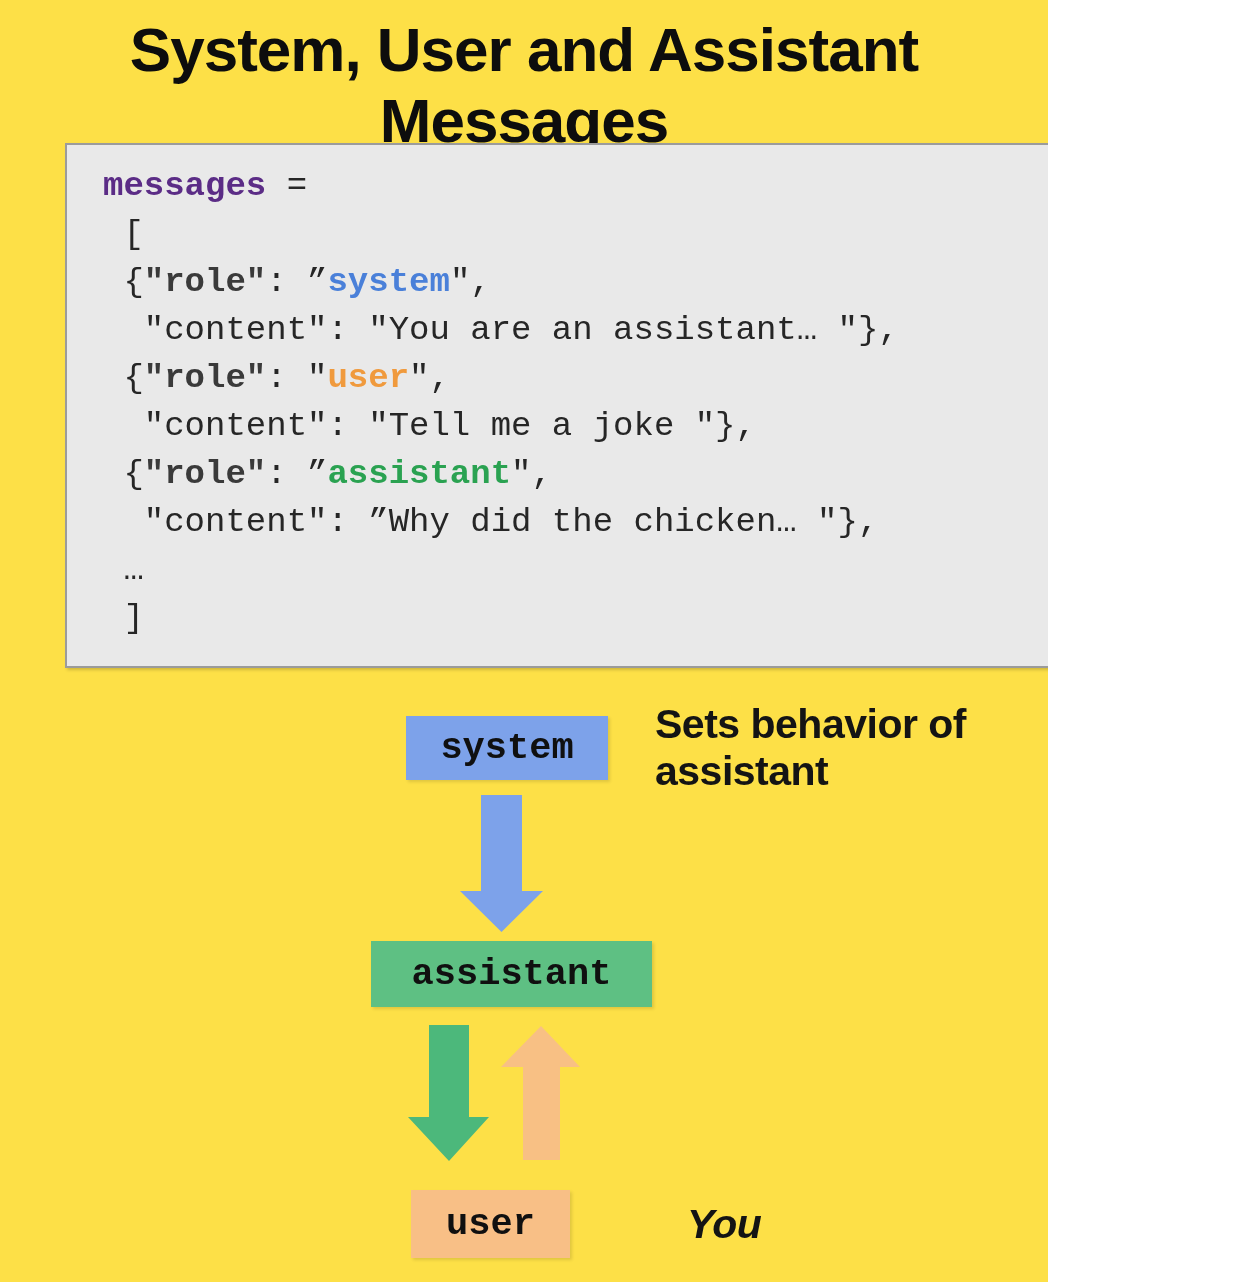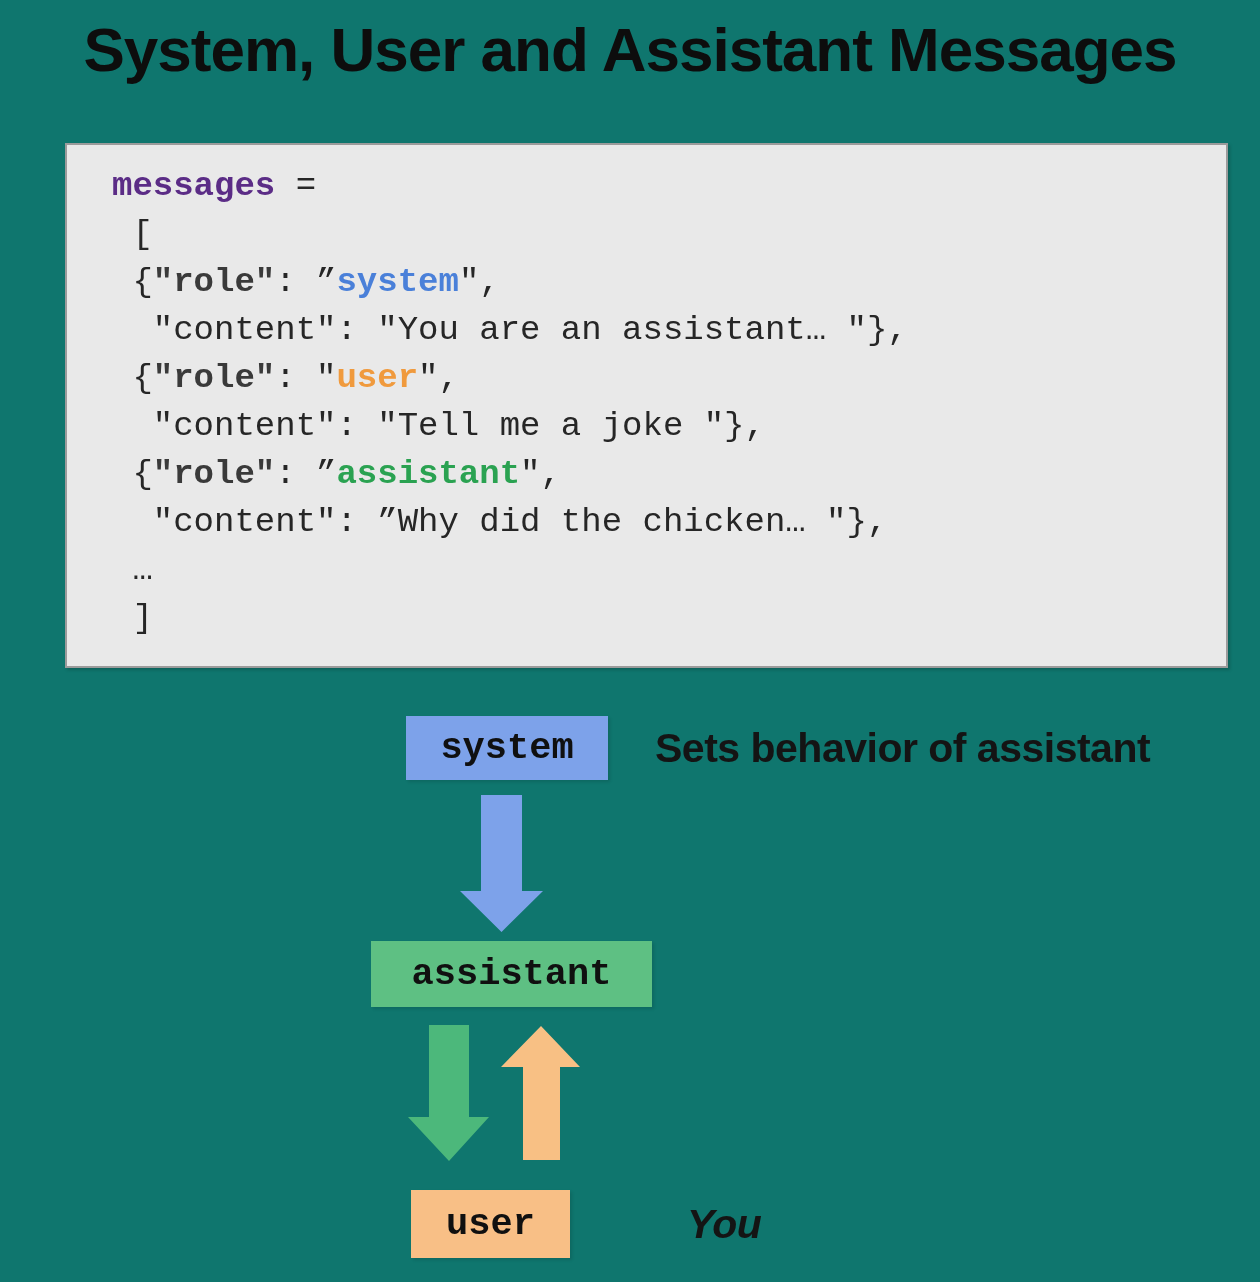--- a/index.html
+++ b/index.html
@@ -4,38 +4,38 @@
 <style>
   :root{
     --c-purple:#5b2c86; --c-blue-code:#4a80d9; --c-orange-code:#f09a3d;
     --c-green-code:#2aa251; --c-key-dark:#3a3a3a; --c-code-text:#262626;
     --c-code-bg:#e9e9e9; --c-code-border:#9b9b9b; --c-system-box:#7da2ea;
     --c-assistant-box:#5ec083; --c-user-box:#f8bf86; --c-arrow-blue:#7da2ea;
     --c-arrow-green:#4cb87b; --c-arrow-orange:#f8c084; --c-title-text:#0d0d0d;
   }
   html,body{margin:0;padding:0;}
   body{background:#ffffff;font-family:"Liberation Sans",sans-serif;}
-  .canvas{position:relative;width:1260px;height:1282px;background:#0f766e;overflow:hidden;}
+  .canvas{position:relative;width:1048px;height:1282px;background:#fde047;overflow:hidden;}
 
   .title{
     position:absolute;left:0;top:14px;width:100%;
     text-align:center;font-size:62px;font-weight:700;letter-spacing:-1px;
     color:var(--c-title-text);
   }
 
   .codebox{
     position:absolute;left:65px;top:143px;width:1163px;height:525px;
     box-sizing:border-box;background:var(--c-code-bg);
     border:2px solid var(--c-code-border);
     box-shadow:2px 2px 3px rgba(0,0,0,0.18);
     padding:17px 0 0 36px;overflow:hidden;
   }
   .code-line{
     font-family:"Liberation Mono",monospace;font-size:34px;line-height:48px;
-    white-space:pre;color:var(--c-code-text);margin-left:9px;
+    white-space:pre;color:var(--c-code-text);
   }
   .code-line .c-p  {color:var(--c-code-text);}
   .code-line .c-k  {color:var(--c-key-dark);font-weight:700;}
   .code-line .c-pu {color:var(--c-purple);font-weight:700;}
   .code-line .c-b  {color:var(--c-blue-code);font-weight:700;}
   .code-line .c-o  {color:var(--c-orange-code);font-weight:700;}
   .code-line .c-g  {color:var(--c-green-code);font-weight:700;}
 
   .node{
     position:absolute;display:flex;align-items:center;justify-content:center;

